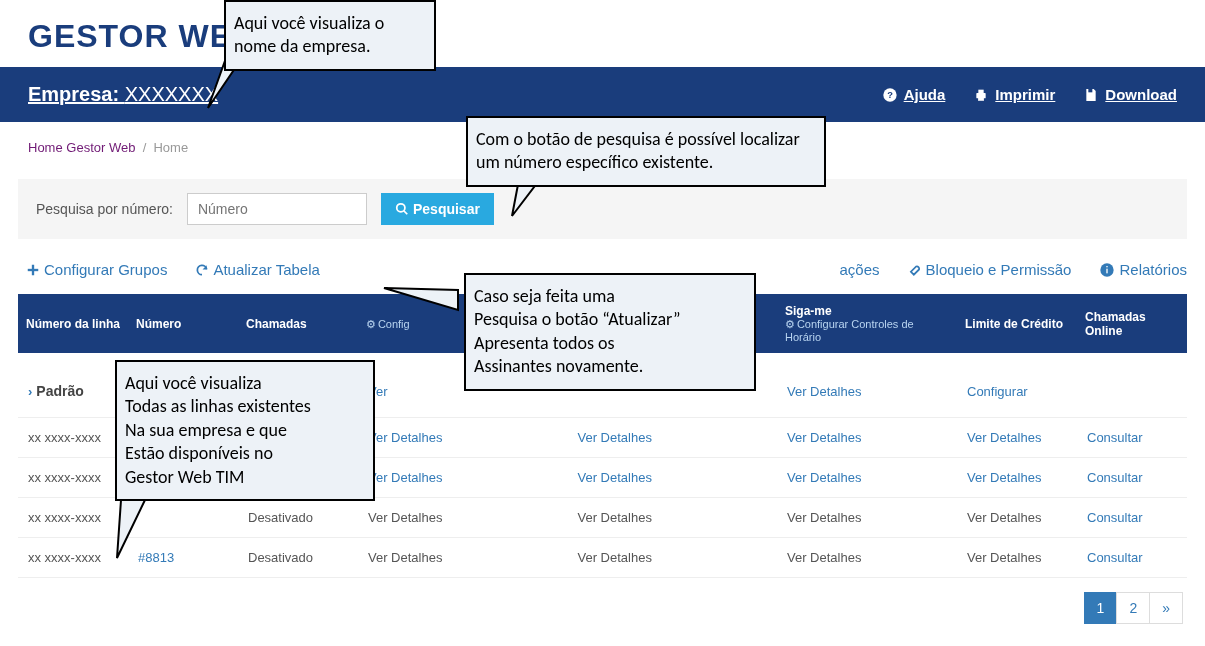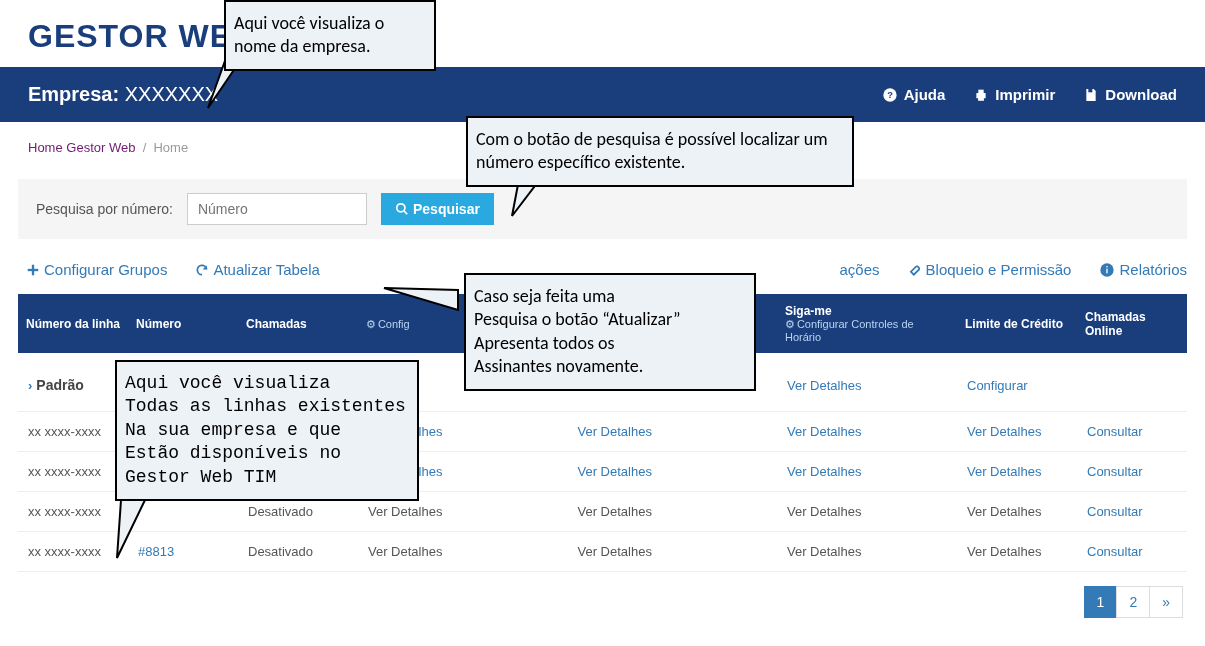--- a/index.html
+++ b/index.html
@@ -1,20 +1,20 @@
 <!DOCTYPE html>
 <html><head>
 <meta charset="utf-8">
 <style>
   * { box-sizing: border-box; margin: 0; padding: 0; }
   body { font-family: Arial, Helvetica, sans-serif; font-size: 13px; color: #333; background: #fff; width: 1205px; position: relative; }
   
   .logo { color: #1a3d7c; font-weight: 900; font-size: 32px; letter-spacing: 1px; padding: 18px 0 12px 28px; font-family: Arial, sans-serif; }
   
-  .company-bar { background: #1a3d7c; color: #fff; padding: 16px 28px; display: flex; align-items: center; justify-content: space-between; }
+  .company-bar { background: #1a3d7c; color: #fff; padding: 16px 28px; display: flex; align-items: center; justify-content: space-between; text-decoration: underline; }
   .company-bar .left { font-size: 20px; font-weight: 400; }
   .company-bar .left .label { font-weight: 700; }
   .company-bar .right { display: flex; gap: 28px; font-size: 15px; font-weight: 700; }
   .company-bar .right .item { display: inline-flex; align-items: center; gap: 6px; cursor: pointer; }
   .icon-sm { width: 16px; height: 16px; display: inline-block; }
   
   .content { padding: 0 18px; }
   .breadcrumb { padding: 18px 10px; color: #999; font-size: 13px; }
   .breadcrumb a { color: #701a75; text-decoration: none; }
   
@@ -26,40 +26,40 @@
   .actions-row { display: flex; gap: 28px; padding: 22px 0 16px 8px; color: #337ab7; font-size: 15px; }
   .actions-row .act { display: inline-flex; align-items: center; gap: 4px; cursor: pointer; }
   .actions-row .spacer { flex: 1; }
   
   table { width: 100%; border-collapse: collapse; }
   thead { background: #1a3d7c; color: #fff; }
   thead th { padding: 10px 8px; font-weight: 700; font-size: 12px; text-align: left; vertical-align: middle; }
   thead th .sub { font-size: 11px; font-weight: 400; color: #b8d4f0; cursor: pointer; }
   thead th .gear { margin-right: 2px; }
   tbody td { padding: 12px 10px; border-bottom: 1px solid #eee; font-size: 13px; color: #555; }
-  tbody tr:first-child td { padding-top: 24px; padding-bottom: 18px; }
+  tbody tr:first-child td { padding-top: 30px; padding-bottom: 18px; }
   .link { color: #337ab7; cursor: pointer; }
   .chev { color: #337ab7; font-weight: 900; margin-right: 4px; }
   .bold { font-weight: 700; color: #444; font-size: 14px; }
   
   .pagination { display: flex; justify-content: flex-end; padding: 14px 4px; gap: 0; }
   .pagination .pg { border: 1px solid #ddd; padding: 7px 12px; color: #337ab7; cursor: pointer; margin-left: -1px; font-size: 14px; }
   .pagination .pg.active { background: #337ab7; color: #fff; border-color: #337ab7; }
   
   
   .callout { position: absolute; background: #edf2f7; border: 2px solid #000; padding: 10px 8px; font-family: Calibri, Arial, sans-serif; font-size: 18px; color: #000; line-height: 1.3; z-index: 10; }
   .callout::after { content: ""; position: absolute; width: 0; height: 0; }
   
   #co1 { left: 224px; top: 0px; width: 212px; }
   #co1-tail { position: absolute; left: 204px; top: 58px; z-index: 9; }
   
-  #co2 { left: 466px; top: 116px; width: 388px; }
+  #co2 { left: 466px; top: 116px; width: 360px; }
   #co2-tail { position: absolute; left: 510px; top: 174px; z-index: 9; }
   
-  #co3 { left: 115px; top: 360px; width: 304px; font-family: Liberation Mono, monospace; }
+  #co3 { left: 115px; top: 360px; width: 260px; }
   #co3-tail { position: absolute; left: 115px; top: 498px; z-index: 9; }
   
   #co4 { left: 464px; top: 273px; width: 292px; }
   #co4-tail { position: absolute; left: 380px; top: 280px; z-index: 9; }
   
   svg.tail polygon { fill: #edf2f7; stroke: #000; stroke-width: 2; }
 </style>
 </head>
 <body>
 

